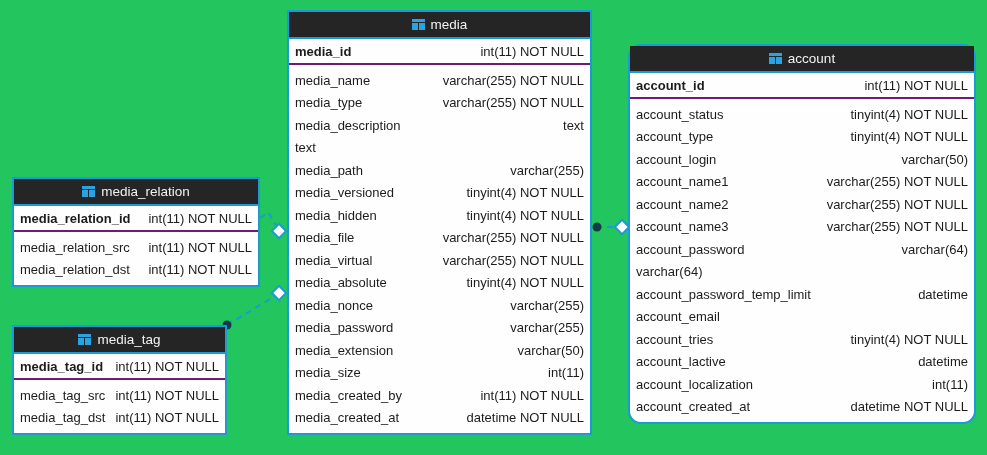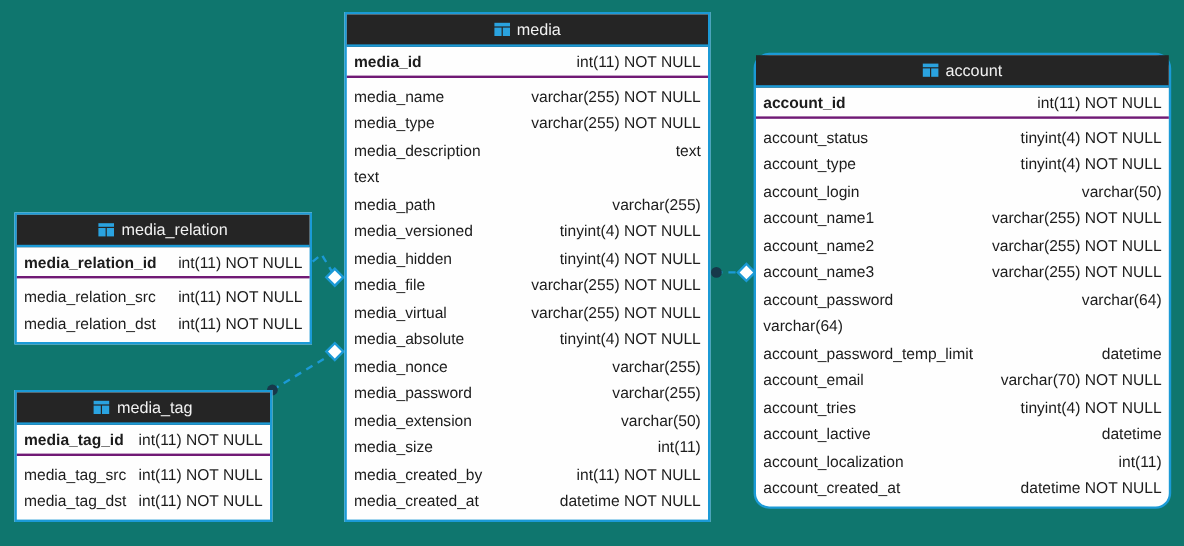--- a/index.html
+++ b/index.html
@@ -4,21 +4,21 @@
 <style>
   html, body {
     margin: 0;
     padding: 0;
     background: #ffffff;
   }
   #canvas {
     position: relative;
     width: 987px;
     height: 455px;
-    background: #0f766e;
+    background: #22c55e;
     font-family: "Liberation Sans", sans-serif;
     overflow: hidden;
   }
 
   
   .entity {
     position: absolute;
     box-sizing: border-box;
     border: 2px solid #1b9ad6;
     background: #fefefe;
@@ -238,21 +238,20 @@
         </div>
       <div class="row spread">
           <span class="col-type">varchar(64)</span>
         </div>
       <div class="row spread">
           <span class="col-name">account_password_temp_limit</span>
           <span class="col-type">datetime</span>
         </div>
       <div class="row spread">
           <span class="col-name">account_email</span>
-          <span class="col-type">varchar(70) NOT NULL</span>
         </div>
       <div class="row spread">
           <span class="col-name">account_tries</span>
           <span class="col-type">tinyint(4) NOT NULL</span>
         </div>
       <div class="row spread">
           <span class="col-name">account_lactive</span>
           <span class="col-type">datetime</span>
         </div>
       <div class="row spread">

